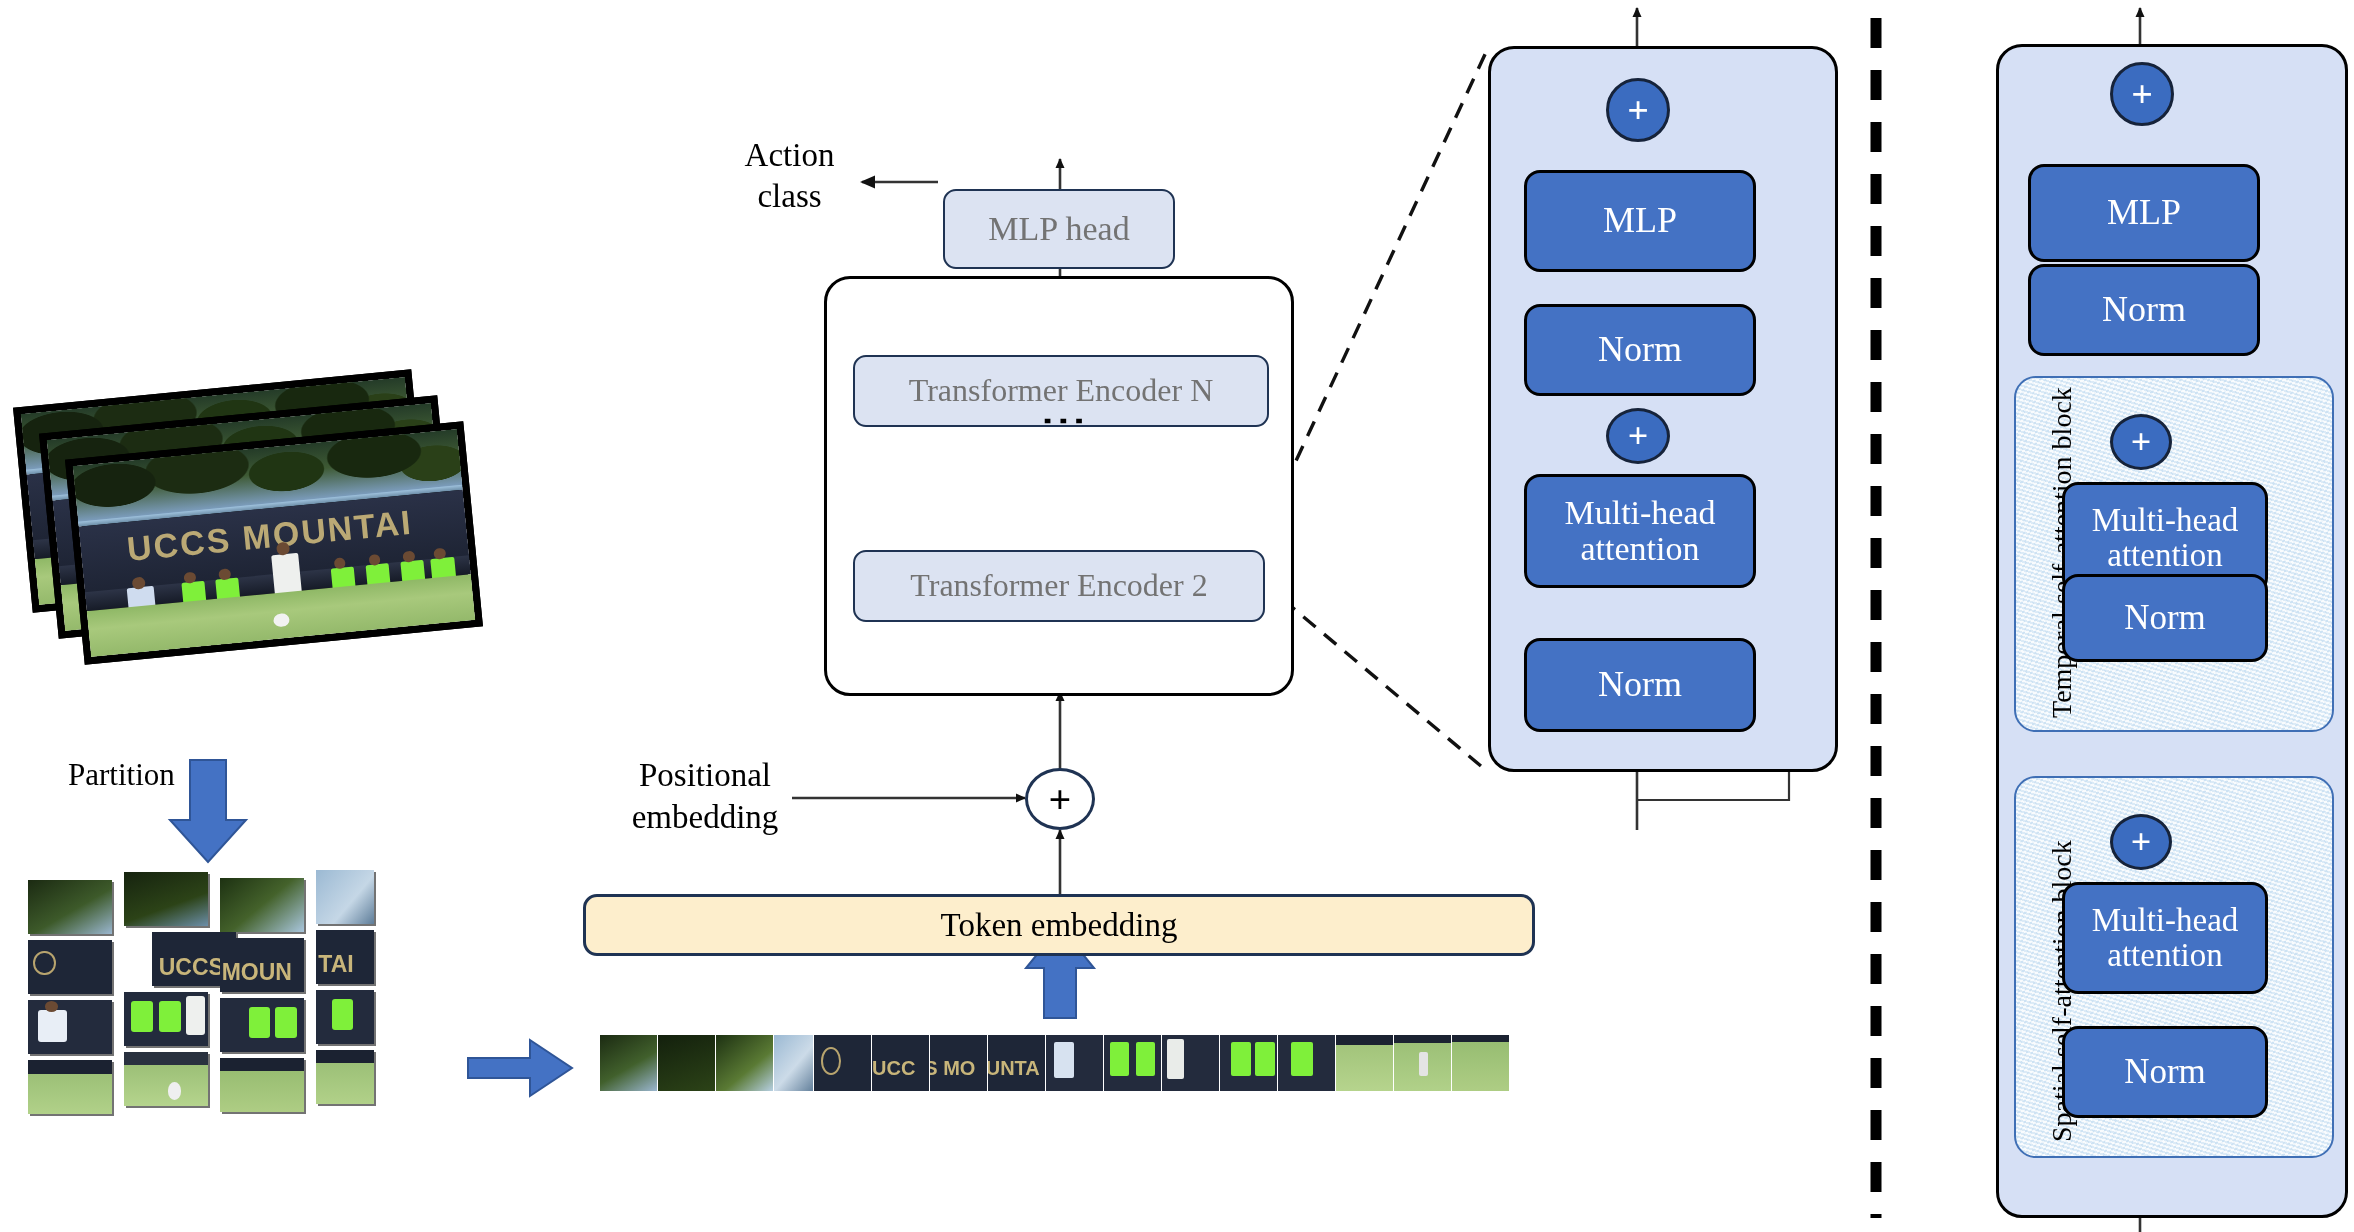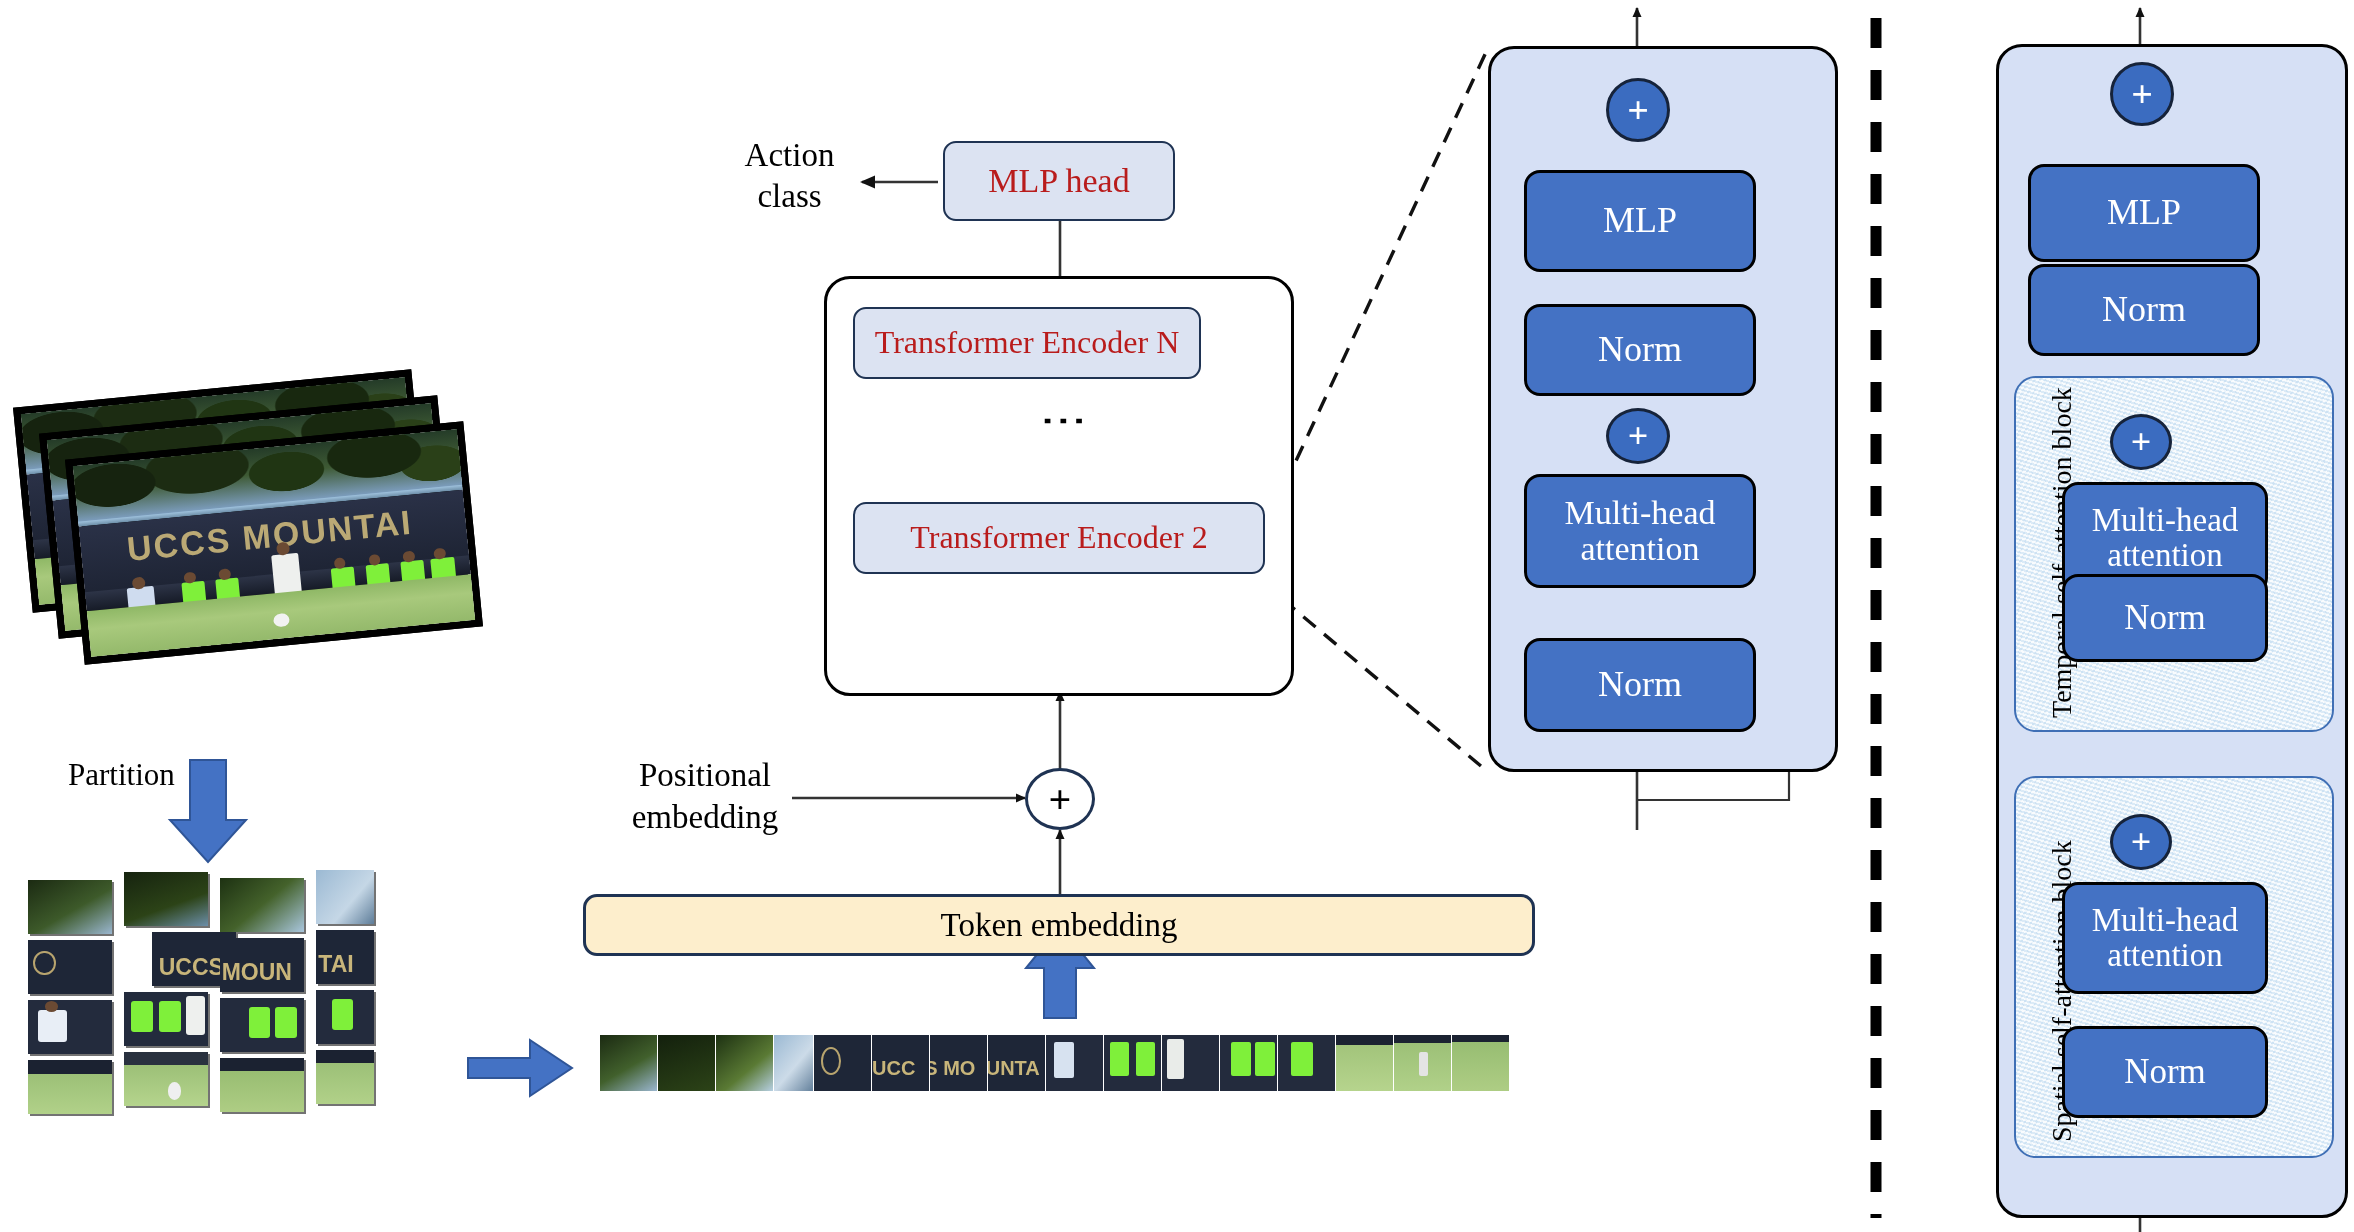--- a/index.html
+++ b/index.html
@@ -12,21 +12,22 @@
   svg.layer{position:absolute;left:0;top:0;width:2354px;height:1232px;pointer-events:none;}
 
   
   .box{
     position:absolute;box-sizing:border-box;display:flex;
     align-items:center;justify-content:center;text-align:center;
     line-height:1.05;
   }
   .box-light{
     background:#dce3f2;border:2.5px solid #1f3353;border-radius:13px;
-    color:#b91c1c;
+    color:#737373;
+    margin-top:48px;
   }
   .box-cream{
     background:#fdeecc;border:3px solid #1f3353;border-radius:14px;color:#000;
   }
   .box-dark{
     background:#4472c4;border:3px solid #000;border-radius:16px;color:#ffffff;
   }
   .panel-outer{
     position:absolute;box-sizing:border-box;
     background:#d6e0f5;border:3px solid #000;border-radius:26px;
@@ -342,21 +343,21 @@
 
   <div class="txt" style="left:722px;top:135px;width:135px;font-size:33px;line-height:1.25;text-align:center;">
     <div>Action</div>
     <div>class</div>
   </div>
 
   <div class="box box-light" style="left:943px;top:141px;width:232px;height:80px;font-size:34px;">MLP head</div>
 
   <div class="encoder-frame" style="left:824px;top:276px;width:470px;height:420px;"></div>
 
-  <div class="box box-light" style="left:853px;top:307px;width:348px;height:72px;font-size:32px;">Transformer Encoder N</div>
+  <div class="box box-light" style="left:853px;top:307px;width:416px;height:72px;font-size:32px;">Transformer Encoder N</div>
 
   <div class="txt" style="left:1052px;top:398px;font-size:46px;line-height:0.52;letter-spacing:0;writing-mode:vertical-rl;">
     <span>⋮</span>
   </div>
 
   <div class="box box-light" style="left:853px;top:502px;width:412px;height:72px;font-size:32px;">Transformer Encoder 2</div>
 
 
   <div class="txt" style="left:790px;top:755px;width:0;font-size:33px;line-height:1.25;text-align:center;">
     <div style="position:absolute;left:-200px;top:0;width:230px;">Positional</div>

